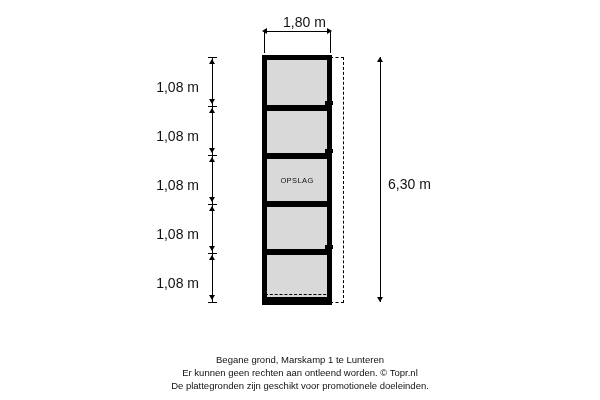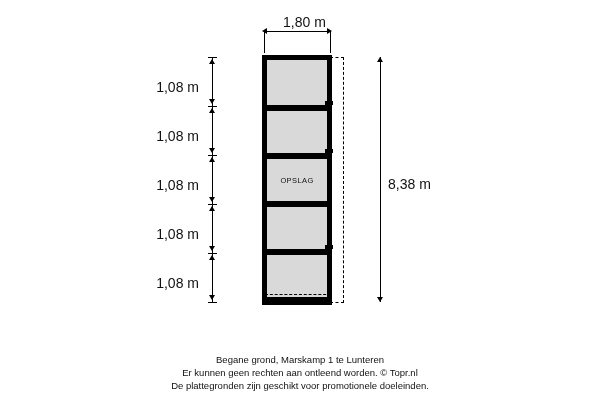--- a/index.html
+++ b/index.html
@@ -207,21 +207,21 @@
 
     <div class="dim-label" style="left:199px; top:79px; transform:translateX(-100%);">1,08 m</div>
     <div class="dim-label" style="left:199px; top:128px; transform:translateX(-100%);">1,08 m</div>
     <div class="dim-label" style="left:199px; top:177px; transform:translateX(-100%);">1,08 m</div>
     <div class="dim-label" style="left:199px; top:226px; transform:translateX(-100%);">1,08 m</div>
     <div class="dim-label" style="left:199px; top:275px; transform:translateX(-100%);">1,08 m</div>
 
     <div class="dim-line-v" style="left:380px; top:57px; height:245px;"></div>
     <div class="arrow arrow-up" style="left:377px; top:57px;"></div>
     <div class="arrow arrow-down" style="left:377px; top:297px;"></div>
-    <div class="dim-label" style="left:388px; top:176px;">8,38 m</div>
+    <div class="dim-label" style="left:388px; top:176px;">6,30 m</div>
 
   </div>
 
   <div class="caption" style="top:353px;">
     <span class="line title">Begane grond, Marskamp 1 te Lunteren</span>
     <span class="line">Er kunnen geen rechten aan ontleend worden. © Topr.nl</span>
     <span class="line">De plattegronden zijn geschikt voor promotionele doeleinden.</span>
   </div>
 
 </div>

